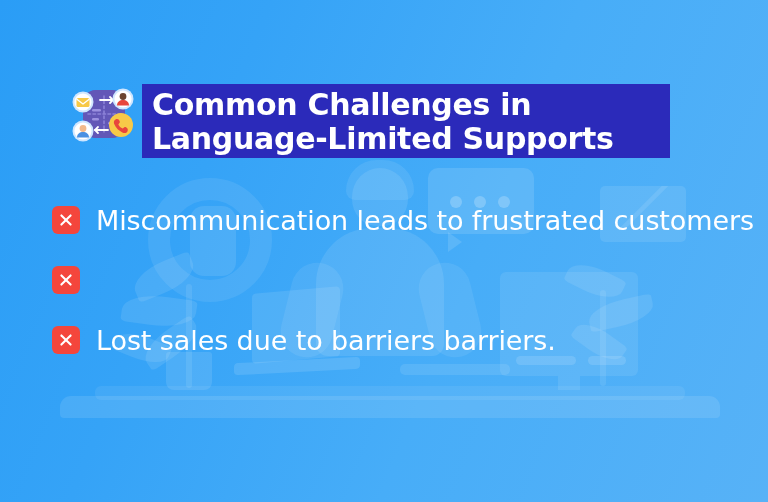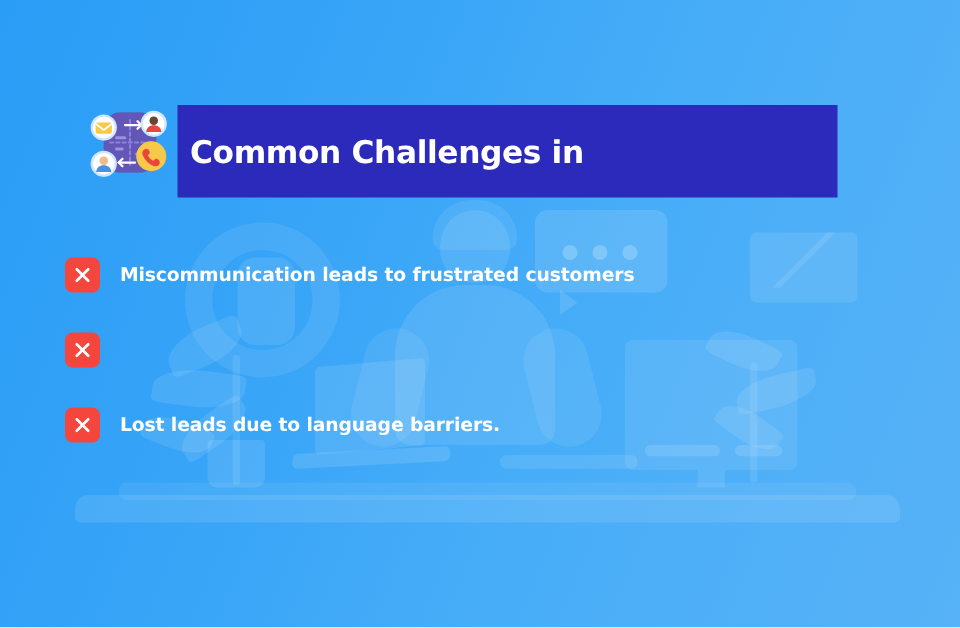--- a/index.html
+++ b/index.html
@@ -240,21 +240,21 @@
     box-sizing: border-box;
     padding: 2px 10px 0 10px;
     display: flex;
     flex-direction: column;
     justify-content: center;
   }
   .title-line {
     color: #ffffff;
     font-family: "DejaVu Sans", sans-serif;
     font-weight: bold;
-    font-size: 25px;
+    font-size: 30px;
     line-height: 34px;
     letter-spacing: -0.3px;
     white-space: nowrap;
   }
 
   
   #bullets {
     position: absolute;
     left: 52px;
     top: 190px;
@@ -275,22 +275,22 @@
   }
   .bullet-badge svg {
     position: absolute;
     left: 7px;
     top: 7px;
   }
   .bullet-text {
     margin-left: 16px;
     color: #ffffff;
     font-family: "DejaVu Sans", sans-serif;
-    font-size: 15px;
-    font-weight: bold;
+    font-size: 27px;
+    font-weight: normal;
     letter-spacing: -0.1px;
     white-space: nowrap;
   }
 </style>
 </head>
 <body>
 
 <div id="slide">
 
   <div class="wm-layer">
@@ -380,20 +380,21 @@
         <path d="M7 59.5c0-3.4 2.7-5.4 6-5.4s6 2 6 5.4z" fill="#4a90e2"></path>
 
         <circle cx="51" cy="47" r="12" fill="#f7c948"></circle>
         <path d="M45.5 41.5c2.2-1.1 3.4 0 4.1 1.4.5 1 .2 1.9-.6 2.5-.6.5-.7 1 -.2 1.8.7 1.2 1.7 2.2 2.9 2.9.8.5 1.3.3 1.8-.2.6-.8 1.5-1.1 2.5-.6 1.4.7 2.5 1.9 1.4 4.1-.8 1.6-2.9 2-4.6 1.3-3.8-1.6-7-4.8-8.6-8.6-.7-1.7-.3-3.8 1.3-4.6z" fill="#e8453c"></path>
       </svg>
     </div>
   </div>
 
   <div id="title-box">
     <div class="title-line">Common Challenges in</div>
+    <div class="title-line">Language-Limited Supports</div>
   </div>
 
   <div id="bullets">
 
     <div class="bullet-row">
       <div class="bullet-badge">
         <svg width="14" height="14" viewBox="0 0 14 14" xmlns="http://www.w3.org/2000/svg">
           <g stroke="#ffffff" stroke-width="2.1" stroke-linecap="round">
             <line x1="2.4" y1="2.4" x2="11.6" y2="11.6"></line>
             <line x1="11.6" y1="2.4" x2="2.4" y2="11.6"></line>
@@ -416,17 +417,17 @@
 
     <div class="bullet-row">
       <div class="bullet-badge">
         <svg width="14" height="14" viewBox="0 0 14 14" xmlns="http://www.w3.org/2000/svg">
           <g stroke="#ffffff" stroke-width="2.1" stroke-linecap="round">
             <line x1="2.4" y1="2.4" x2="11.6" y2="11.6"></line>
             <line x1="11.6" y1="2.4" x2="2.4" y2="11.6"></line>
           </g>
         </svg>
       </div>
-      <div class="bullet-text">Lost leads due to language barriers.</div>
+      <div class="bullet-text">Lost sales due to barriers barriers.</div>
     </div>
 
   </div>
 </div>
 
 </body></html>

